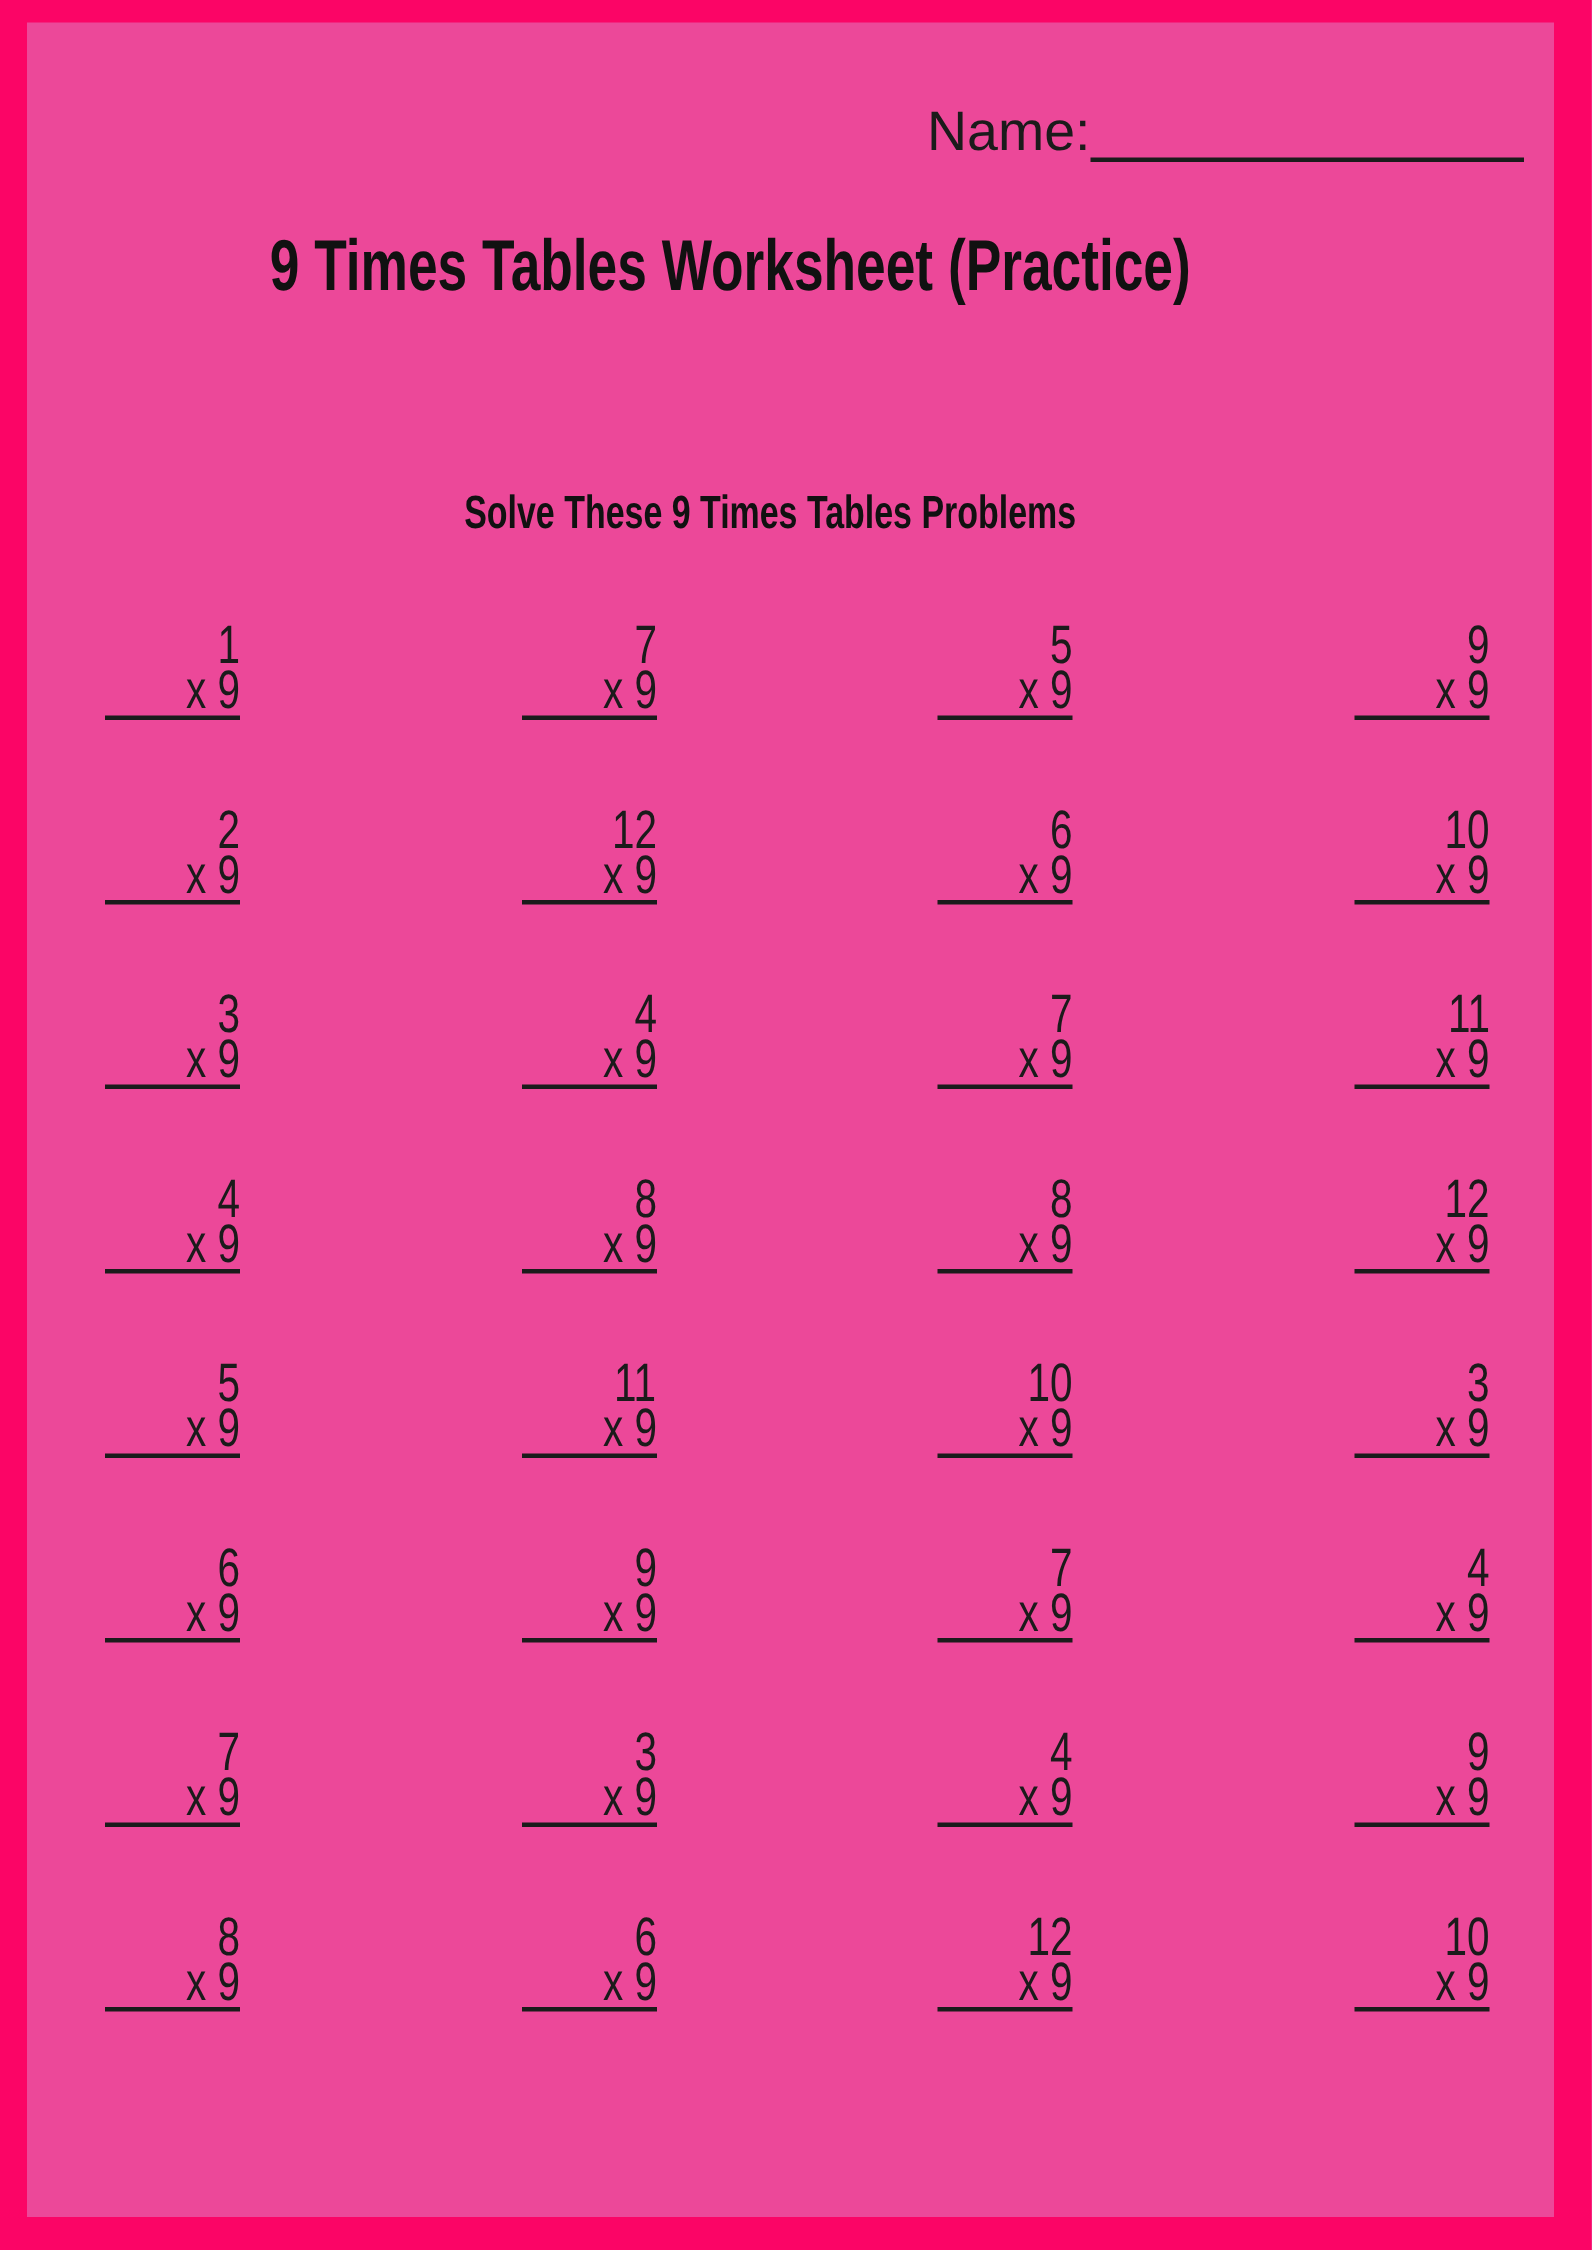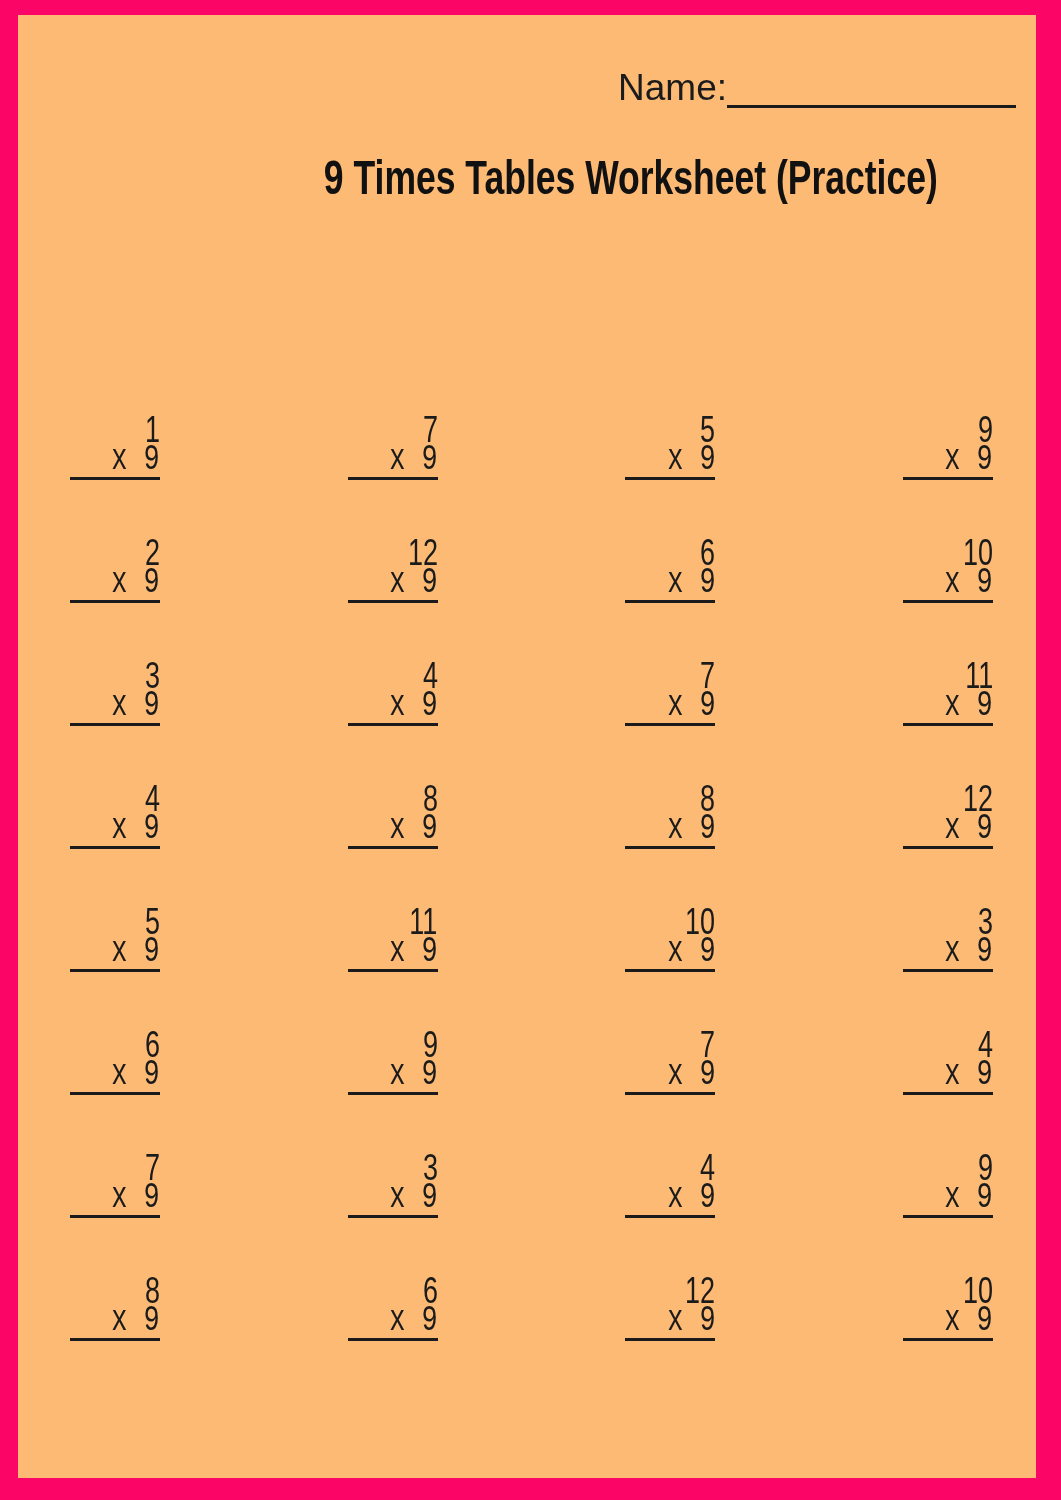--- a/index.html
+++ b/index.html
@@ -6,21 +6,21 @@
   html, body { width: 1061px; height: 1500px; }
   body {
     font-family: "Liberation Sans", sans-serif;
     background: var(--accent, #fb0566);
     position: relative;
     overflow: hidden;
   }
   .page {
     position: absolute;
     left: 18px; top: 15px; right: 25px; bottom: 22px;
-    background: #fdba74;
+    background: #ec4899;
   }
   
   .name-row {
     position: absolute;
     top: 50px; right: 20px;
     display: flex;
     align-items: flex-end;
     height: 46px;
   }
   .name-label {
@@ -31,25 +31,26 @@
   .name-line {
     width: 289px;
     height: 42px;
     border-bottom: 3px solid #1b1b1b;
     margin-bottom: 3px;
   }
   
   .title {
     position: absolute;
     top: 135px; left: 0; right: 0;
-    text-align: right;
+    text-align: left;
     font-size: 48px;
     font-weight: bold;
     color: #111;
     white-space: nowrap;
+    padding-left: 44px;
   }
   .title > span {
     display: inline-block;
     transform: translateX(10px) scaleX(0.74);
   }
   .subtitle {
     position: absolute;
     top: 309px; left: 0; right: 0;
     text-align: center;
     font-size: 31px;
@@ -81,21 +82,21 @@
     font-size: 36px;
     line-height: 30px;
     white-space: nowrap;
   }
   .problem .line span {
     display: inline-block;
     transform: scaleX(0.75);
     transform-origin: right center;
   }
   .problem .top-line { padding-top: 4px; }
-  .problem .bottom-line { padding-bottom: 2px; font-family: Liberation Mono, monospace; }
+  .problem .bottom-line { padding-bottom: 2px; }
   
   .footer {
     position: absolute;
     bottom: 12px; left: 0; right: 0;
     text-align: center;
     font-family: "DejaVu Sans", sans-serif;
     font-size: 37px;
     color: #1a1a1a;
     white-space: nowrap;
   }
@@ -112,20 +113,23 @@
 
   <div class="name-row">
     <span class="name-label">Name:</span>
     <span class="name-line"></span>
   </div>
 
   <h1 class="title">
     <span>9 Times Tables Worksheet (Practice)</span>
   </h1>
 
+  <h2 class="subtitle">
+    <span>Solve These 9 Times Tables Problems</span>
+  </h2>
 
   <div class="problems">
       <div class="problem-row">
   <div class="problem">
     <div class="line top-line"><span>1</span></div>
     <div class="line bottom-line"><span>x 9</span></div>
   </div>
 
   <div class="problem">
     <div class="line top-line"><span>7</span></div>

